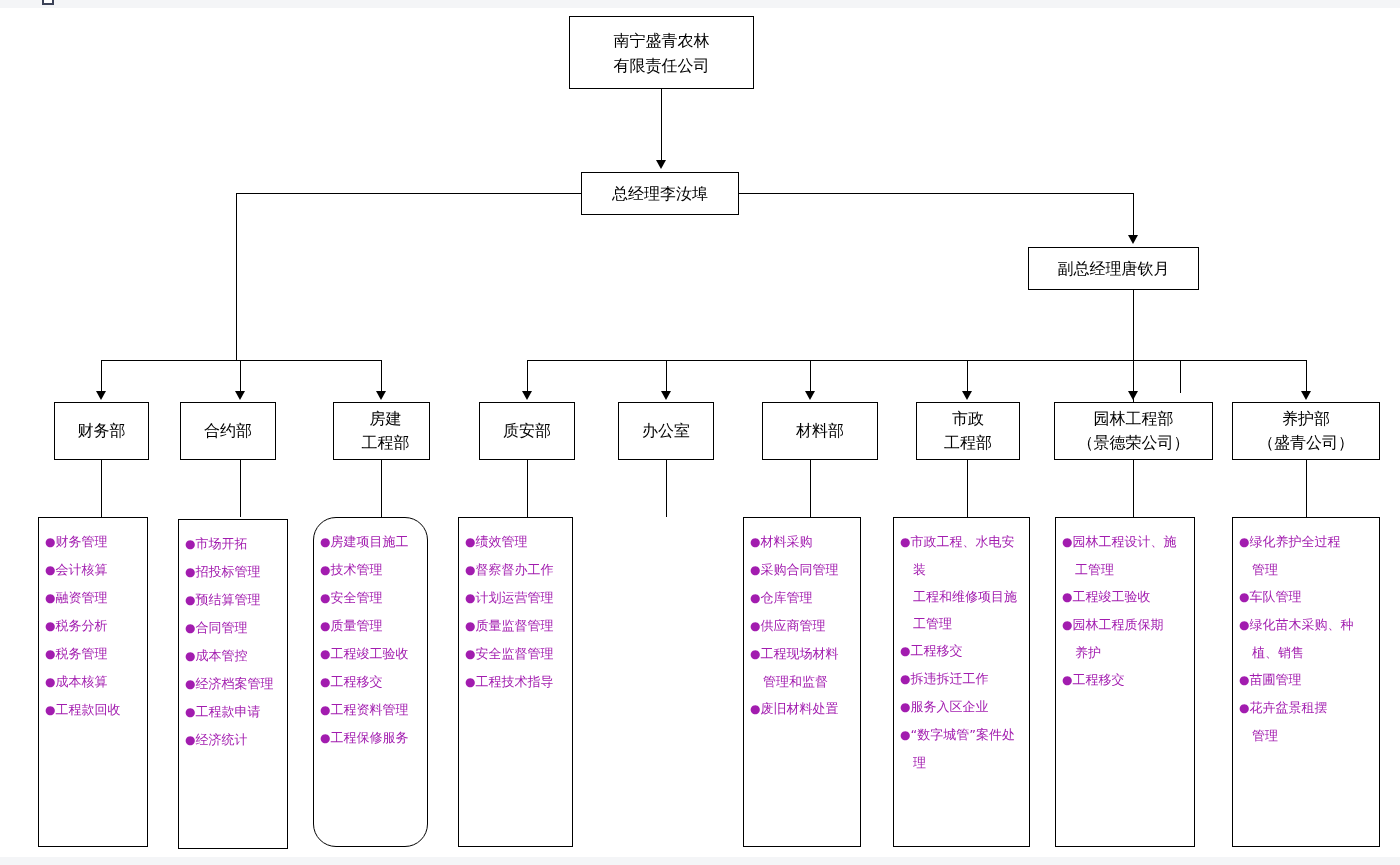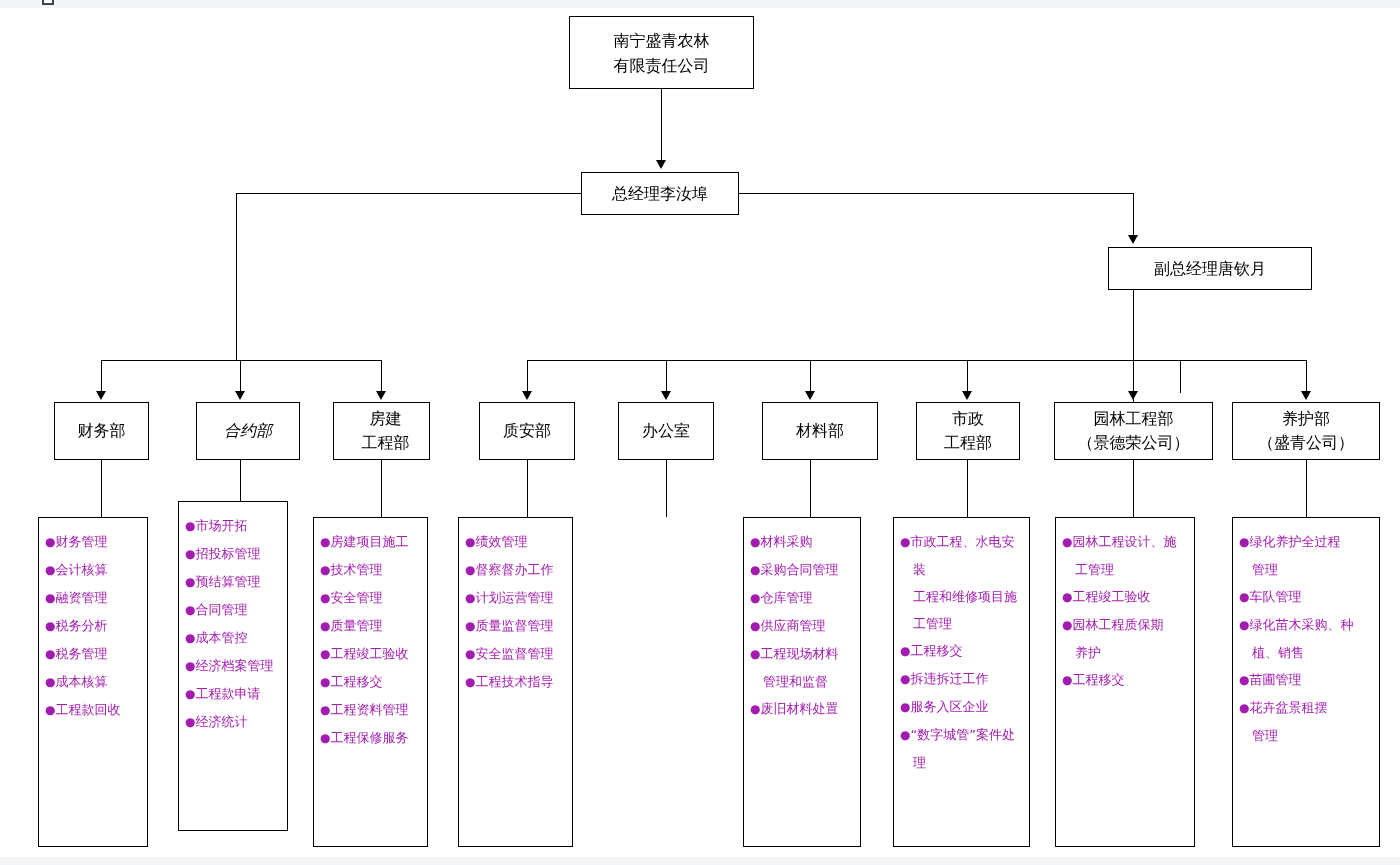--- a/index.html
+++ b/index.html
@@ -30,21 +30,21 @@
     position:absolute;
     border:1px solid #000;
     background:#fff;
     display:flex; align-items:center; justify-content:center;
     text-align:center;
     font-size:16px; line-height:25px; color:#000;
     white-space:pre-line;
   }
   .box.company { left:569px; top:16px; width:185px; height:73px; }
   .box.gm      { left:581px; top:172px; width:158px; height:43px; }
-  .box.vgm     { left:1108px; top:247px; width:204px; height:43px; }
+  .box.vgm     { left:1028px; top:247px; width:171px; height:43px; }
 
   .dept {
     position:absolute; top:402px; height:58px;
     border:1px solid #000; background:#fff;
     display:flex; align-items:center; justify-content:center;
     text-align:center; white-space:pre-line;
     font-size:16px; line-height:24px; color:#000;
   }
 
   
@@ -118,21 +118,21 @@
   <div class="arrow" style="left:805px; top:391px;"></div>
   <div class="ln vln" style="left:967px; top:360px; height:33px;"></div>
   <div class="arrow" style="left:962px; top:391px;"></div>
   <div class="arrow" style="left:1128px; top:391px;"></div>
   <div class="ln vln" style="left:1180px; top:360px; height:33px;"></div>
   <div class="arrow" style="left:1301px; top:391px;"></div>
   <div class="ln hln" style="left:1180px; top:360px; width:126px;"></div>
   <div class="ln vln" style="left:1306px; top:360px; height:33px;"></div>
 
   <div class="dept" style="left:54px; width:95px;">财务部</div>
-  <div class="dept" style="left:196px; width:104px;font-style:italic;">合约部</div>
+  <div class="dept" style="left:180px; width:96px;">合约部</div>
   <div class="dept" style="left:333px; width:97px;padding-left:8px;">房建
 工程部</div>
   <div class="dept" style="left:479px; width:96px;">质安部</div>
   <div class="dept" style="left:618px; width:96px;">办公室</div>
   <div class="dept" style="left:762px; width:116px;">材料部</div>
   <div class="dept" style="left:916px; width:104px;">市政
 工程部</div>
   <div class="dept" style="left:1054px; width:159px;">园林工程部
 （景德荣公司）</div>
   <div class="dept" style="left:1232px; width:148px;">养护部
@@ -152,33 +152,33 @@
     <ul>
         <li><span class="bullet">●</span>财务管理</li>
         <li><span class="bullet">●</span>会计核算</li>
         <li><span class="bullet">●</span>融资管理</li>
         <li><span class="bullet">●</span>税务分析</li>
         <li><span class="bullet">●</span>税务管理</li>
         <li><span class="bullet">●</span>成本核算</li>
         <li><span class="bullet">●</span>工程款回收</li>
       </ul>
   </div>
-  <div class="panel" style="left:178px; top:501px; width:110px; height:330px;">
+  <div class="panel" style="left:178px; top:519px; width:110px; height:330px;">
     <ul>
         <li><span class="bullet">●</span>市场开拓</li>
         <li><span class="bullet">●</span>招投标管理</li>
         <li><span class="bullet">●</span>预结算管理</li>
         <li><span class="bullet">●</span>合同管理</li>
         <li><span class="bullet">●</span>成本管控</li>
         <li><span class="bullet">●</span>经济档案管理</li>
         <li><span class="bullet">●</span>工程款申请</li>
         <li><span class="bullet">●</span>经济统计</li>
       </ul>
   </div>
-  <div class="panel" style="left:313px; top:517px; width:115px; height:330px;">
+  <div class="panel" style="left:313px; top:517px; width:115px; height:330px;border-radius:23px;">
     <ul>
         <li><span class="bullet">●</span>房建项目施工</li>
         <li><span class="bullet">●</span>技术管理</li>
         <li><span class="bullet">●</span>安全管理</li>
         <li><span class="bullet">●</span>质量管理</li>
         <li><span class="bullet">●</span>工程竣工验收</li>
         <li><span class="bullet">●</span>工程移交</li>
         <li><span class="bullet">●</span>工程资料管理</li>
         <li><span class="bullet">●</span>工程保修服务</li>
       </ul>

